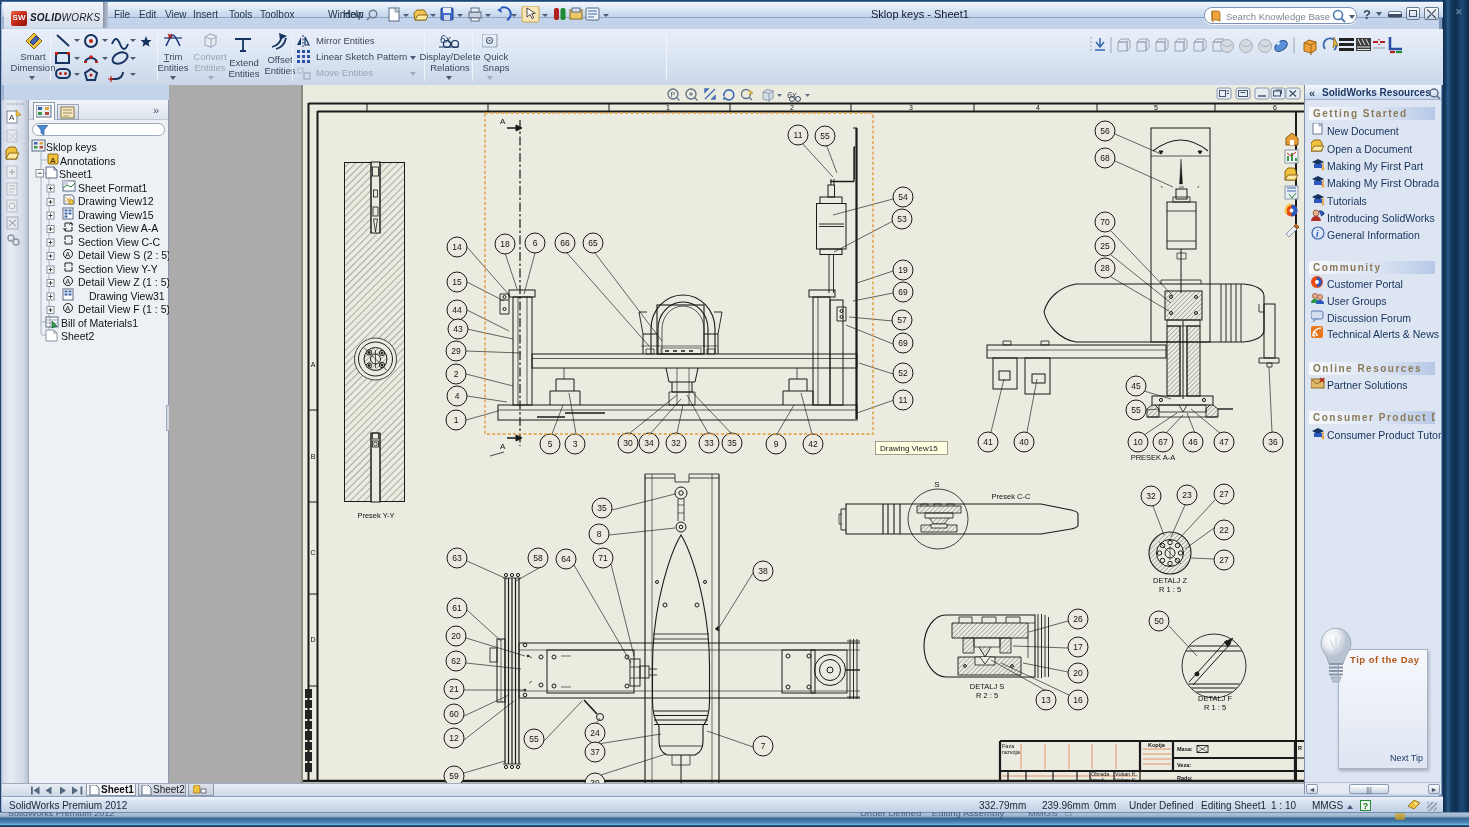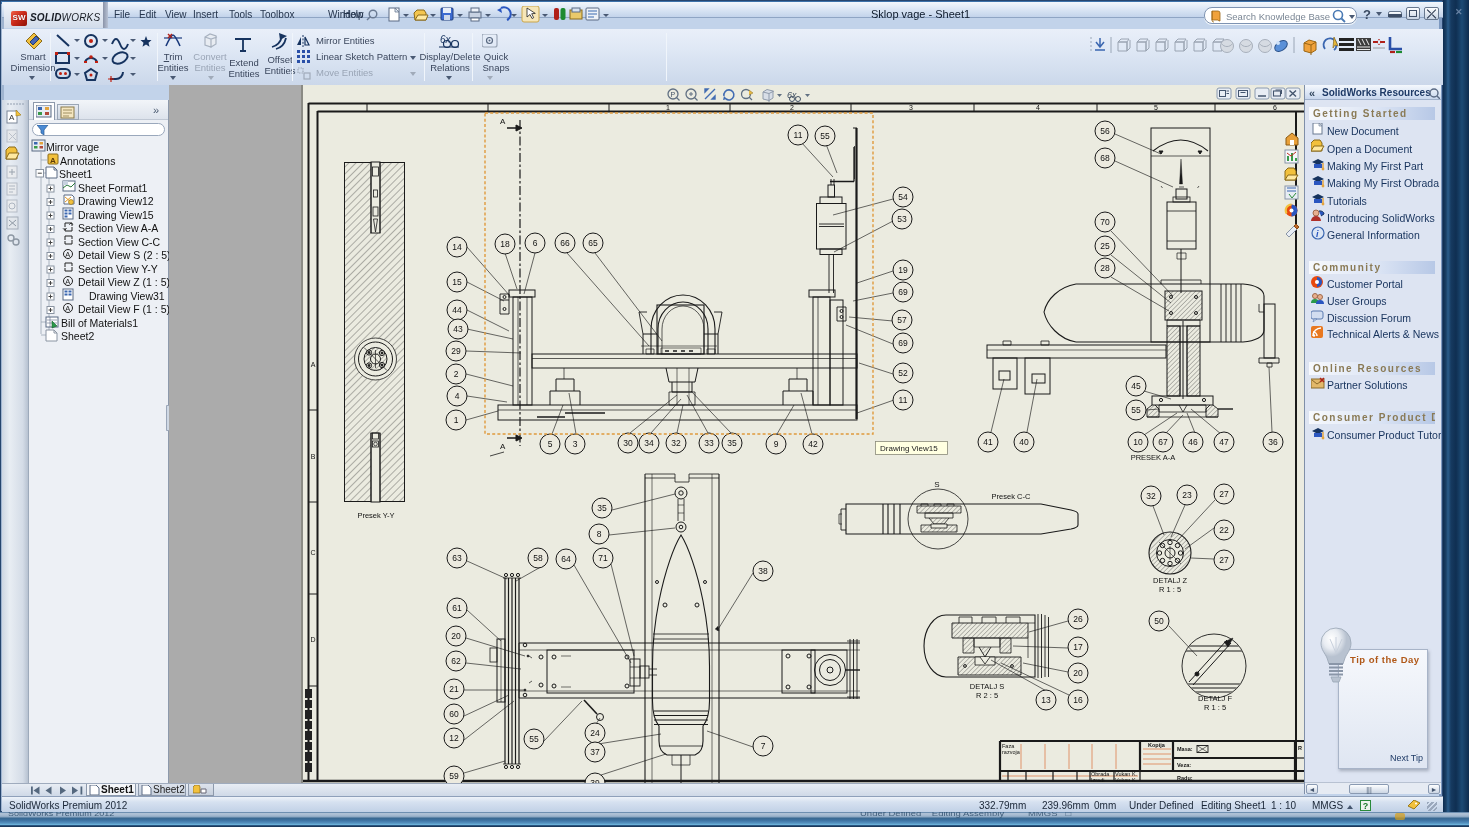--- a/index.html
+++ b/index.html
@@ -142,21 +142,21 @@
       <g transform="translate(206,2)">
           <rect x="0" y="2" width="12" height="9" fill="#e9c96a" stroke="#8a6a1a"></rect>
           <rect x="2" y="0" width="8" height="4" fill="#d6e2f0" stroke="#5a6b84"></rect>
         </g>
       <g transform="translate(222,2)">
           <rect x="0" y="0" width="13" height="12" rx="1" fill="#eef2f8" stroke="#5a6b84"></rect>
           <path d="M2,3 h9 M2,6 h9 M2,9 h6" stroke="#3a6ab0" stroke-width="1"></path>
         </g>
       <path d="M239,8 l3,3 l3,-3 z" fill="#4a5a74"></path>
     </svg>
-    <div id="title-text" style="left:869px;">Sklop vage - Sheet1</div>
+    <div id="title-text" style="left:869px;">Sklop keys - Sheet1</div>
 
     <div class="abs" style="left:1202px;top:5px;width:153px;height:17px;background:#fff;border:1px solid #7e93b2;border-radius:8px;box-shadow:0 1px 0 #f4f8fc;">
       <svg class="abs" style="left:4px;top:2px;" width="14" height="14" viewBox="0 0 14 14">
           <path d="M3,1 h6 a2,2 0 0 1 2,2 v8 a2,2 0 0 1 -2,-1 h-6 z" fill="#f0a23c" stroke="#9a6614" stroke-width="0.8"></path>
           <path d="M3,1 v10 a2,2 0 0 0 2,1" fill="none" stroke="#9a6614" stroke-width="0.8"></path>
         </svg>
       <div class="abs" style="left:21px;top:3px;font-size:9.5px;color:#7a8694;">Search Knowledge Base</div>
       <svg class="abs" style="left:126px;top:1px;" width="16" height="15" viewBox="0 0 16 15">
           <circle cx="7" cy="6" r="4.5" fill="none" stroke="#4a7ab4" stroke-width="1.6"></circle>
           <path d="M10.5,9.5 L14,13" stroke="#4a7ab4" stroke-width="1.8"></path>
@@ -541,21 +541,21 @@
       <g transform="translate(17,178)">
           <rect x="0" y="1" width="12" height="10" fill="#fff" stroke="#5a6a84"></rect>
           <path d="M1,4 h10 M1,7 h10 M4,1 v10" stroke="#5a6a84" stroke-width="0.6"></path>
           <path d="M6,5 l5,5 l-5,2 z" fill="#2a9a4a" stroke="#14602a" stroke-width="0.6"></path>
         </g>
       <g transform="translate(17,192)">
           <path d="M0,0 h8 l3,3 v8 h-11 z" fill="#fff" stroke="#8a94a2"></path>
           <path d="M8,0 v3 h3" fill="none" stroke="#8a94a2"></path>
         </g>
     </svg>
-    <div class="trow" style="left:17px;top:41px;">Mirror vage</div>
+    <div class="trow" style="left:17px;top:41px;">Sklop keys</div>
     <div class="trow" style="left:31px;top:55px;">Annotations</div>
     <div class="trow" style="left:30px;top:68px;">Sheet1</div>
     <div class="trow" style="left:49px;top:82px;">Sheet Format1</div>
     <div class="trow" style="left:49px;top:95px;">Drawing View12</div>
     <div class="trow" style="left:49px;top:109px;">Drawing View15</div>
     <div class="trow" style="left:49px;top:122px;">Section View A-A</div>
     <div class="trow" style="left:49px;top:136px;">Section View C-C</div>
     <div class="trow" style="left:49px;top:149px;">Detail View S (2 : 5)</div>
     <div class="trow" style="left:49px;top:163px;">Section View Y-Y</div>
     <div class="trow" style="left:49px;top:176px;">Detail View Z (1 : 5)</div>

